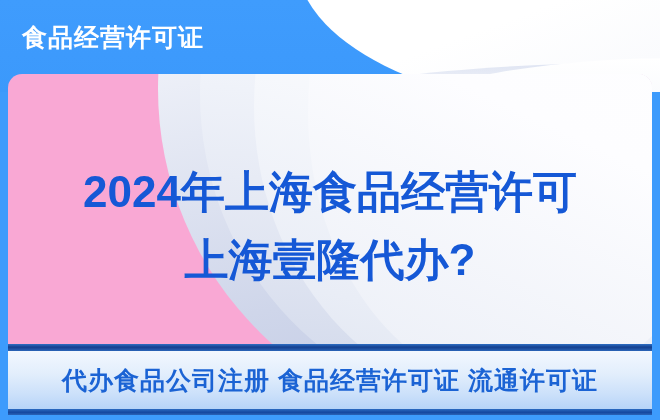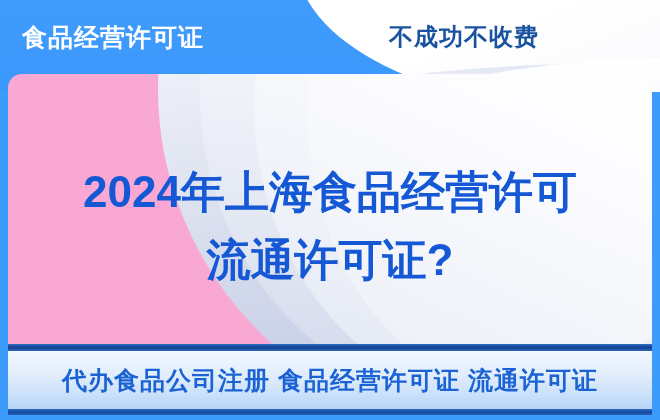--- a/index.html
+++ b/index.html
@@ -185,31 +185,30 @@
 <div id="banner">
 
   <div id="header-band">
     <div class="swoosh-white"></div>
     <div class="swoosh-shadow"></div>
     <div class="swoosh-white-2"></div>
   </div>
 
   <div id="brand-text">食品经营许可证</div>
 
-  <div id="slogan-text">不成功不收费</div>
 
   <div id="card">
     <div class="arc arc-a"></div>
     <div class="arc arc-b"></div>
     <div class="arc arc-c"></div>
     <div class="arc arc-d"></div>
 
     <div id="title-wrap">
       <div class="title-line">2024年上海食品经营许可</div>
-      <div class="title-line">流通许可证?</div>
+      <div class="title-line">上海壹隆代办?</div>
     </div>
   </div>
 
   <div id="footer-rule"></div>
   <div id="footer">
     <span id="footer-text">代办食品公司注册 食品经营许可证 流通许可证</span>
   </div>
   <div id="footer-bottom-rule"></div>
   <div id="rail-bottom"></div>
 

